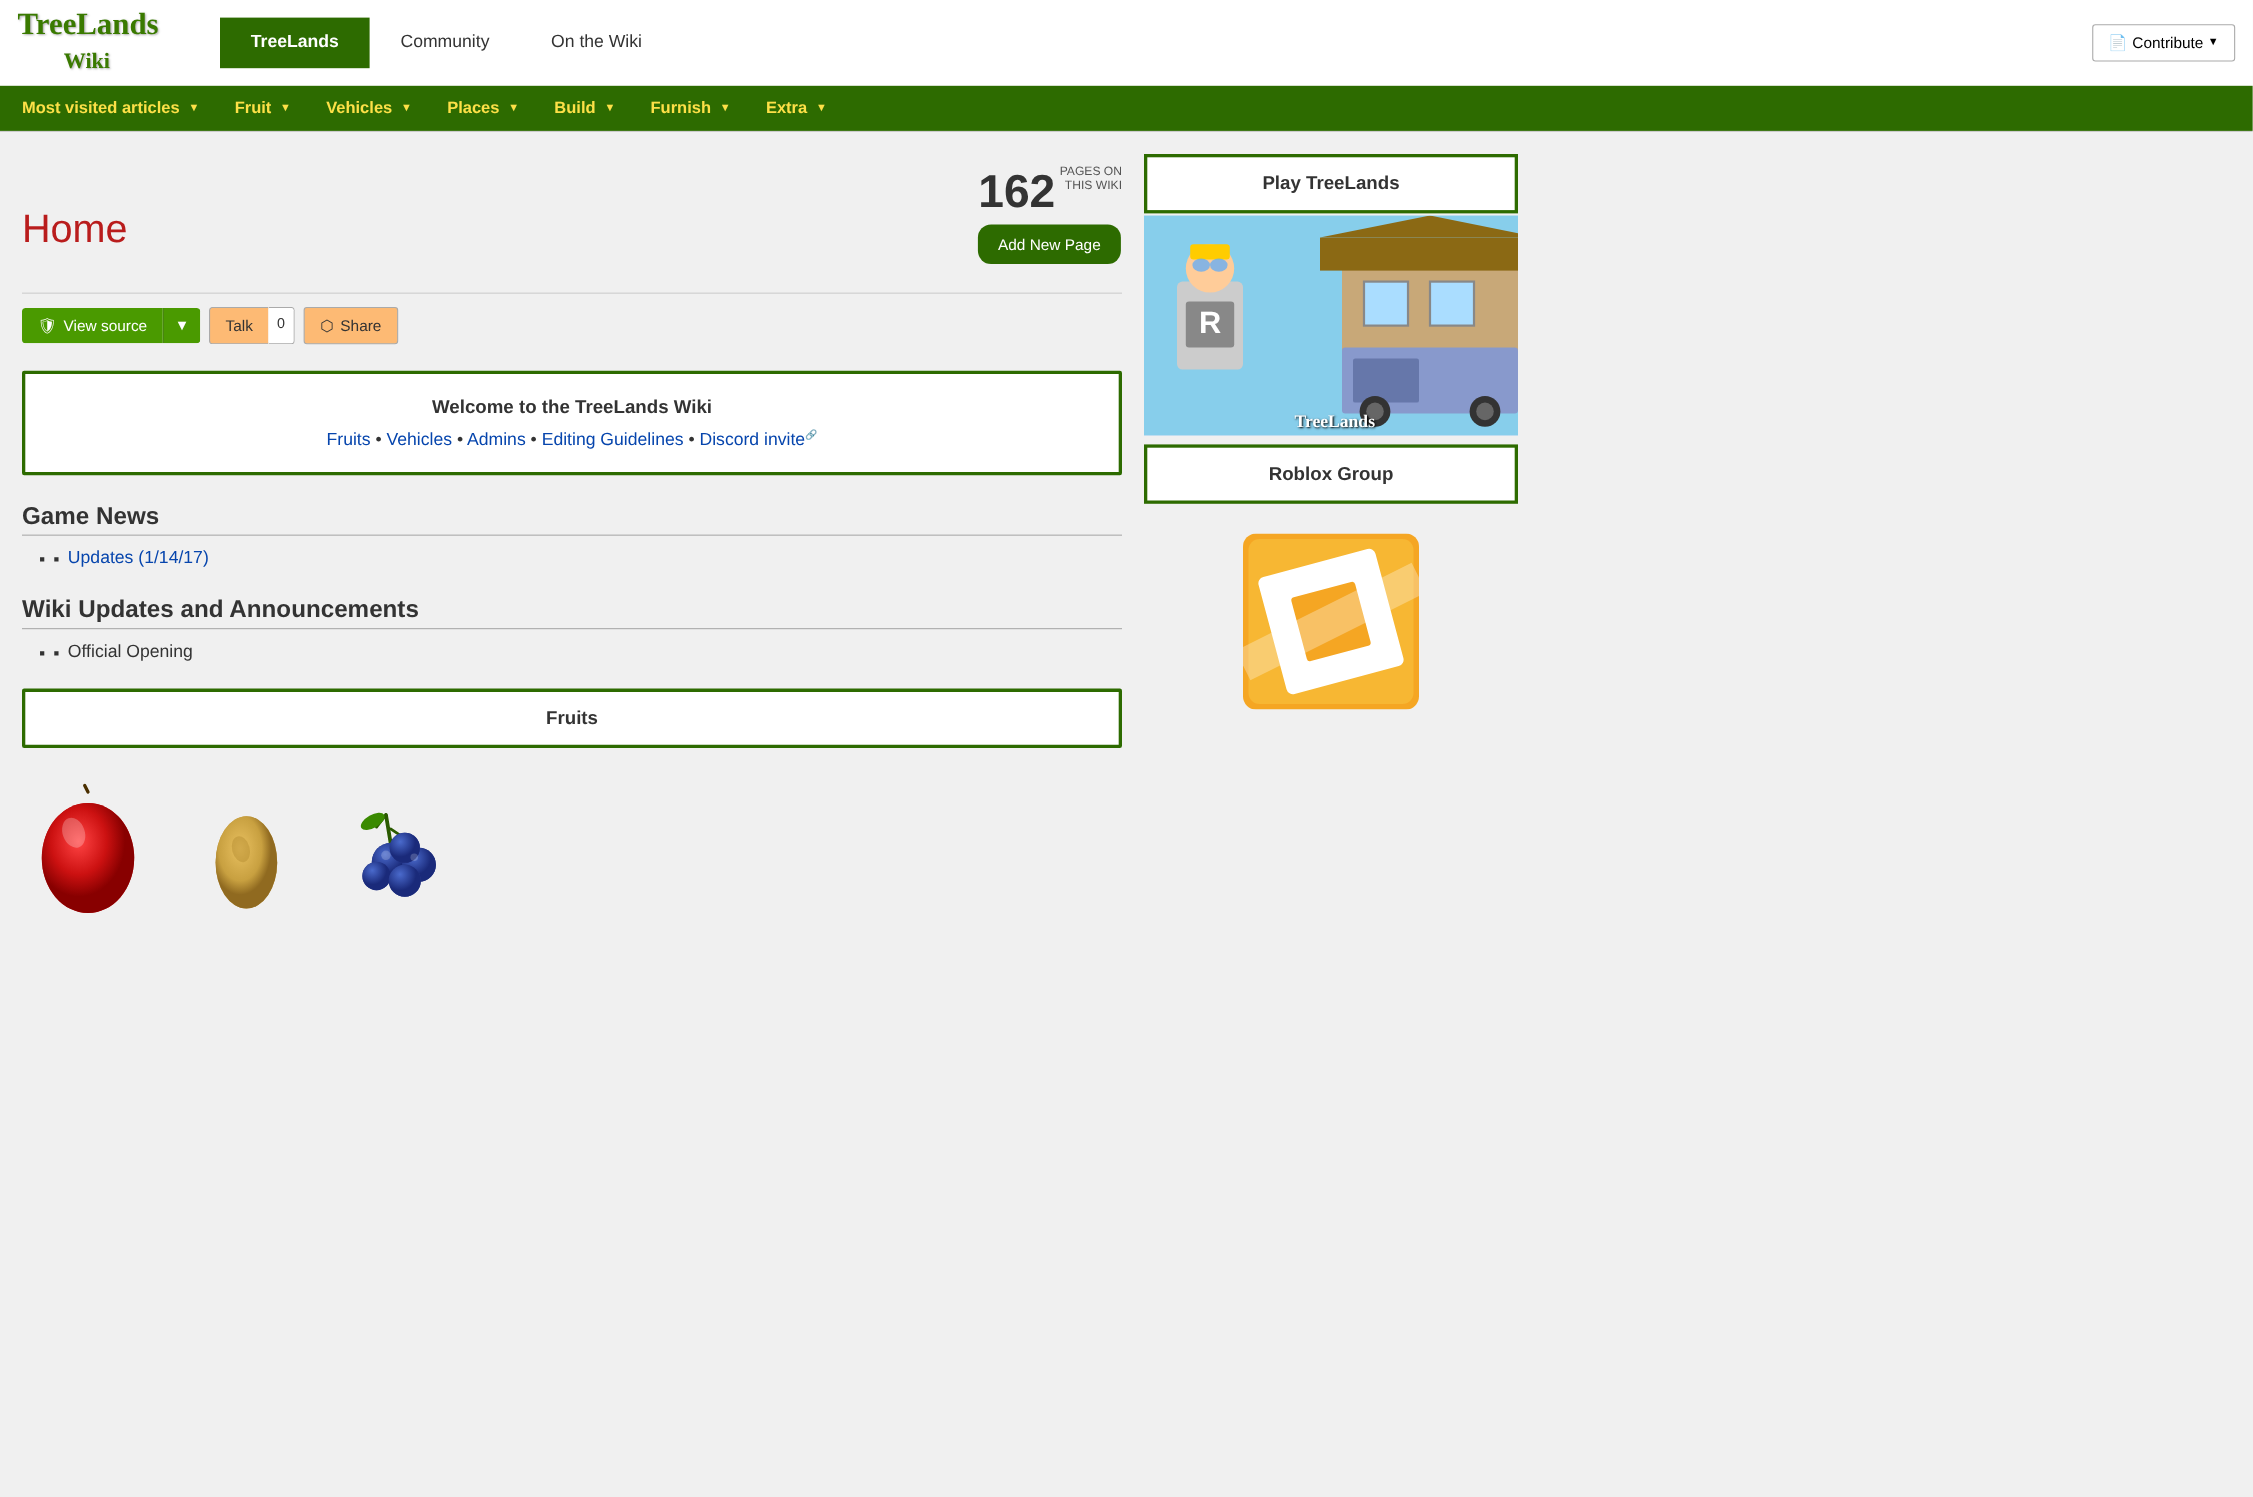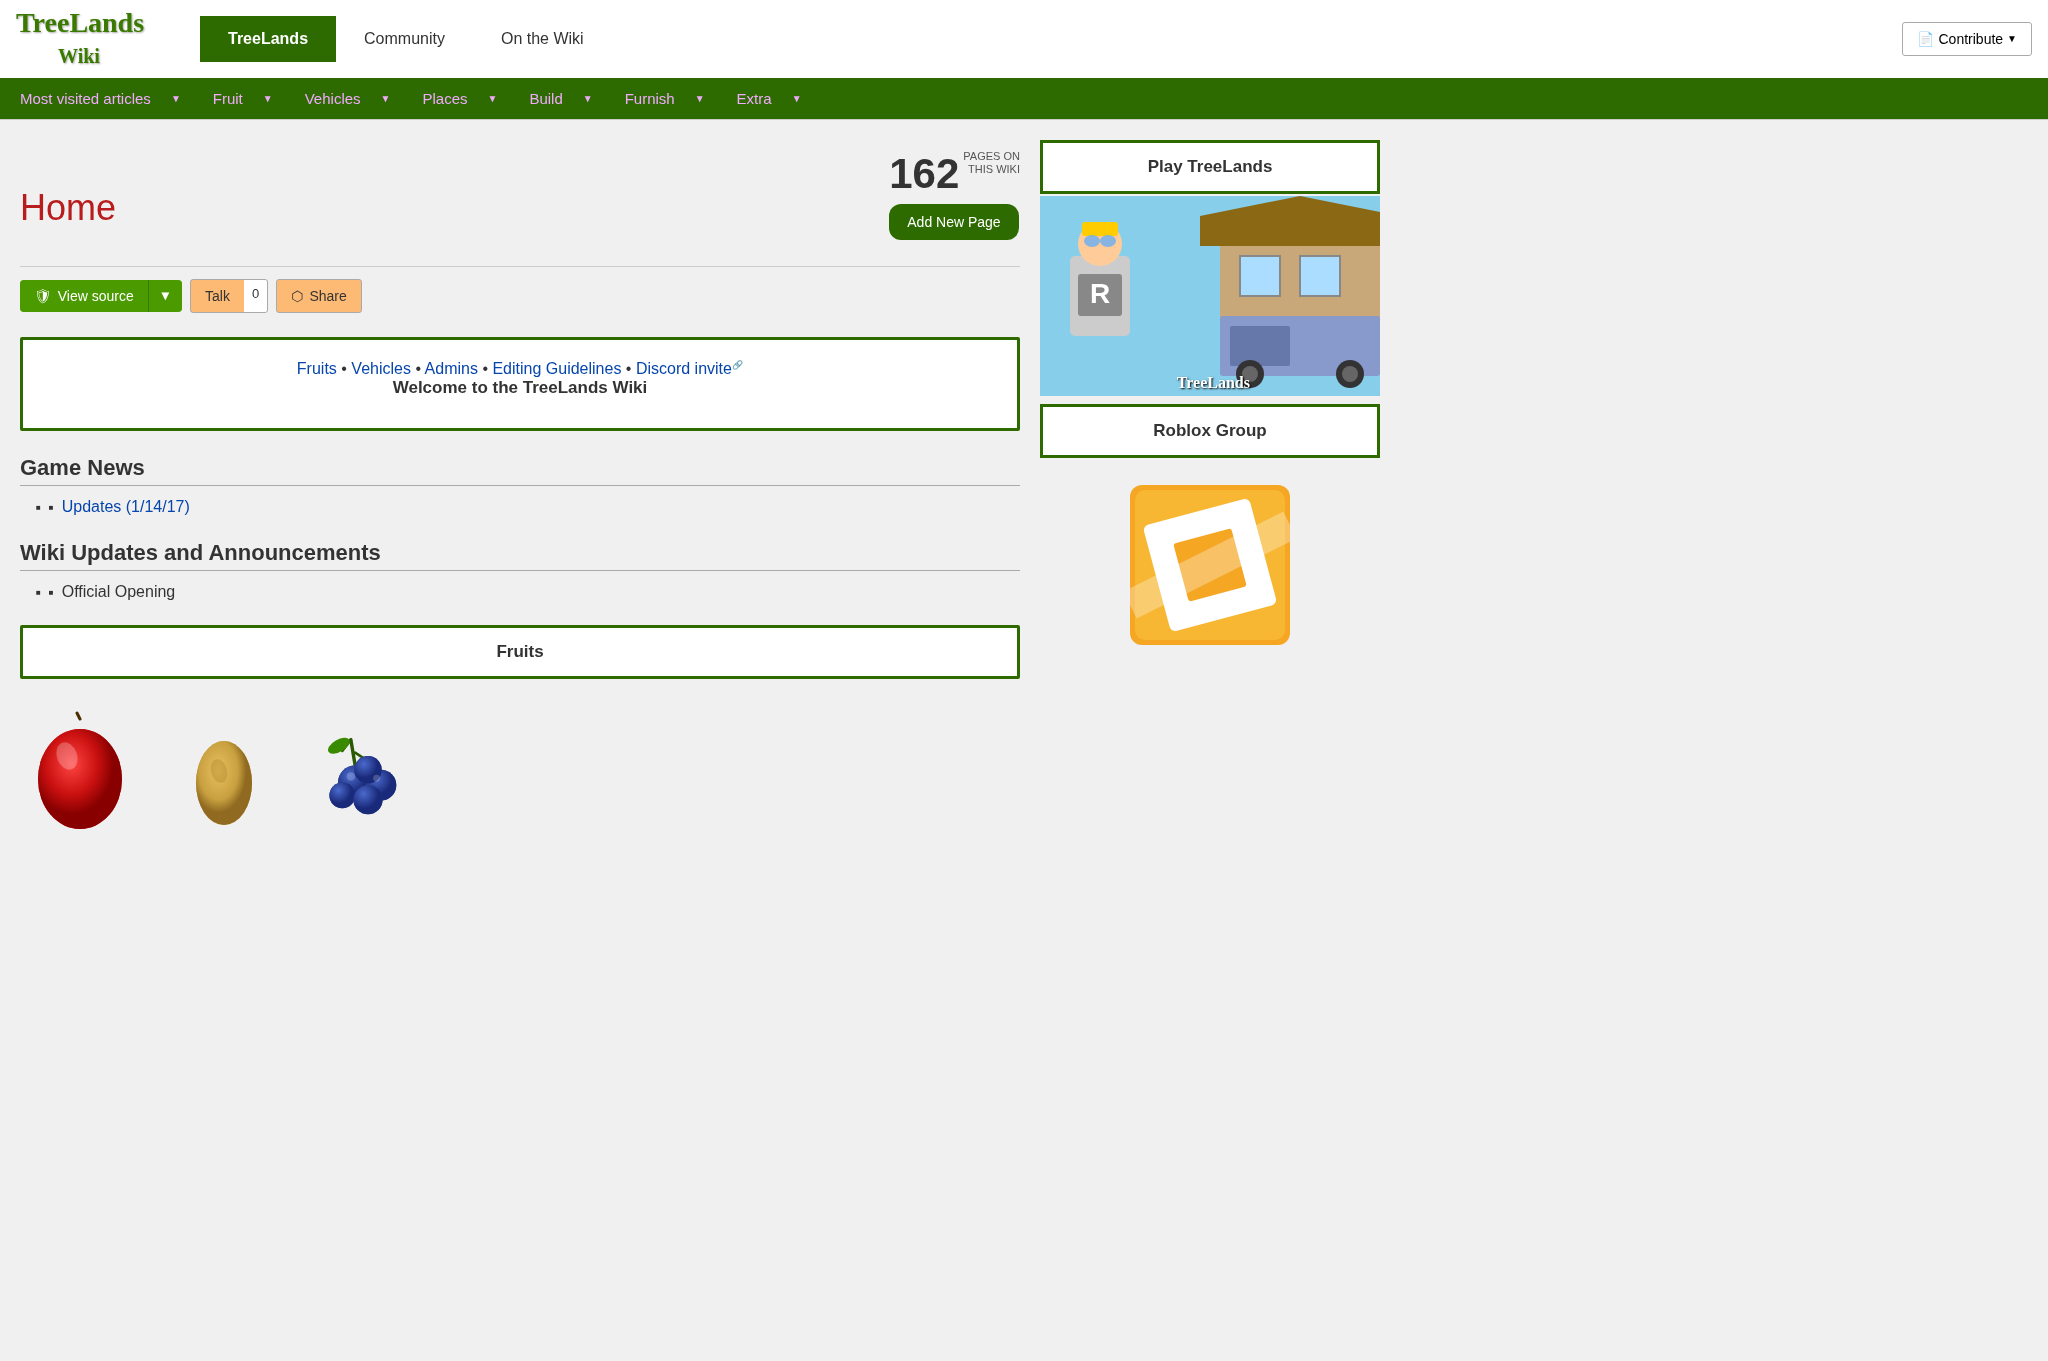--- a/index.html
+++ b/index.html
@@ -12,21 +12,21 @@
     #logo-text { font-size: 28px; font-weight: bold; color: #3a7a00; line-height: 1.1; font-family: Georgia, serif; text-shadow: 1px 1px 2px #aaa; }
 
     #nav-tabs { display: flex; align-items: stretch; flex: 1; border-bottom: none; }
     .nav-tab { padding: 14px 28px; cursor: pointer; font-size: 16px; color: #333; border: none; background: transparent; }
     .nav-tab.active { background: #2d6b00; color: #fff; font-weight: bold; }
 
     #contribute-btn { margin-left: auto; margin-right: 16px; display: flex; align-items: center; gap: 4px; background: #fff; border: 1px solid #aaa; padding: 8px 14px; cursor: pointer; font-size: 14px; border-radius: 3px; white-space: nowrap; }
 
     
     #green-nav { background: #2d6b00; display: flex; align-items: center; padding: 0 4px; }
-    .green-nav-item { color: #f0abfc; padding: 12px 16px; font-size: 15px; cursor: pointer; display: flex; align-items: center; gap: 20px; white-space: nowrap; }
+    .green-nav-item { color: #fde047; padding: 12px 16px; font-size: 15px; cursor: pointer; display: flex; align-items: center; gap: 8px; white-space: nowrap; font-weight: bold; }
     .green-nav-item .caret { font-size: 10px; }
 
     
     #main-content { display: flex; gap: 0; padding: 20px 20px 0 20px; max-width: 1400px; }
     #left-content { flex: 1; min-width: 0; }
     #right-sidebar { width: 340px; min-width: 340px; margin-left: 20px; }
 
     
     #page-title-area { display: flex; align-items: flex-start; justify-content: space-between; margin-bottom: 16px; padding: 10px 0; }
     #page-title { font-size: 36px; font-weight: normal; color: #b91c1c; margin-top: 37px; }
@@ -165,32 +165,32 @@
         </button>
         <span class="talk-count">0</span>
       </div>
       <button class="action-btn">
         <span>⬡</span>
         <span>Share</span>
       </button>
     </div>
 
     <div id="welcome-box">
+      <div id="welcome-title">Welcome to the TreeLands Wiki</div>
       <div id="welcome-links">
         <a href="#">Fruits</a>
         <span> • </span>
         <a href="#">Vehicles</a>
         <span> • </span>
         <a href="#">Admins</a>
         <span> • </span>
         <a href="#">Editing Guidelines</a>
         <span> • </span>
         <a href="#">Discord invite</a><sup style="font-size:9px; color:#0645ad;">🔗</sup>
       </div>
-      <div id="welcome-title">Welcome to the TreeLands Wiki</div>
     </div>
 
     <div>
       <h2 class="section-title">Game News</h2>
       <ul class="section-list">
         <li>
           <span style="font-size:8px; color:#333; margin-top:5px; flex-shrink:0;">■</span>
           <a href="#">Updates (1/14/17)</a>
         </li>
       </ul>

